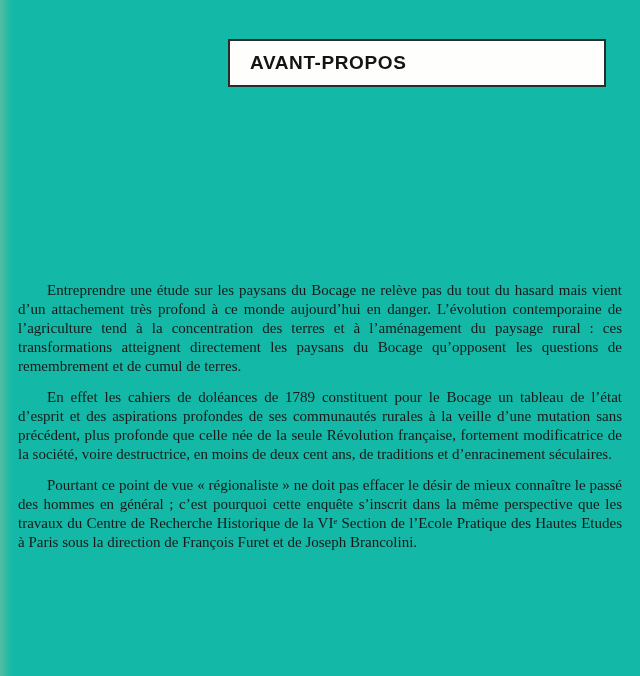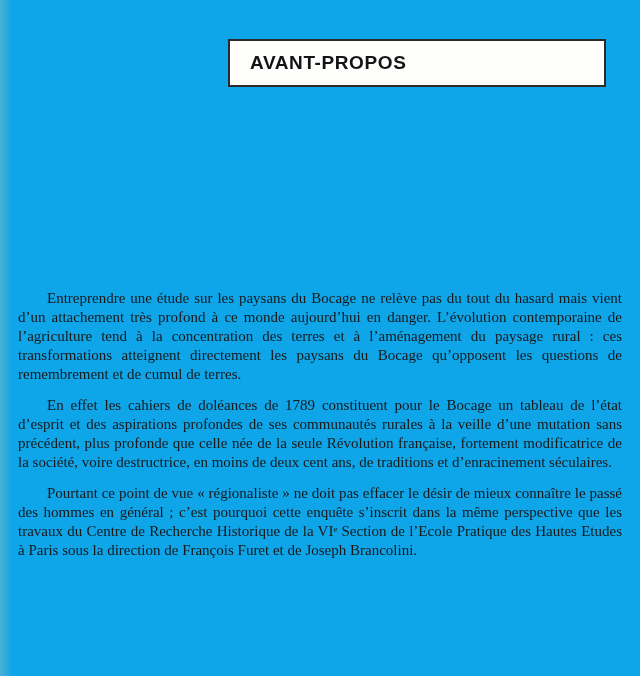--- a/index.html
+++ b/index.html
@@ -10,21 +10,21 @@
     width: 640px;
     height: 676px;
     background: #fdfdfa;
     overflow: hidden;
     font-family: "Liberation Serif", "DejaVu Serif", serif;
   }
   .scan-page {
     position: relative;
     width: 640px;
     height: 676px;
-    background: #0ea5e9;
+    background: #14b8a6;
   }
   
   .scan-edge {
     position: absolute;
     left: 0;
     top: 0;
     width: 12px;
     height: 676px;
     background: linear-gradient(90deg, rgba(224, 206, 160, 0.30), rgba(224, 206, 160, 0));
     pointer-events: none;
@@ -54,21 +54,21 @@
     position: absolute;
     left: 18px;
     top: 281px;
     width: 604px;
     color: #191919;
     font-size: 15px;
     line-height: 19px;
     text-align: justify;
   }
   .body-text p {
-    margin: 8px 0 12px 0;
+    margin: 0 0 12px 0;
     text-indent: 29px;
   }
 </style>
 </head>
 <body>
 
 <div class="scan-page">
   <div class="scan-edge"></div>
 
   <div class="title-box">

